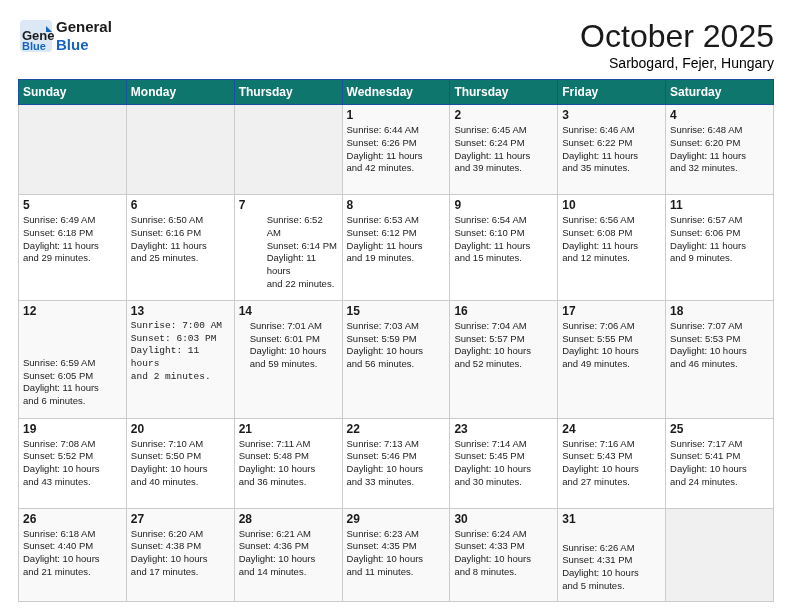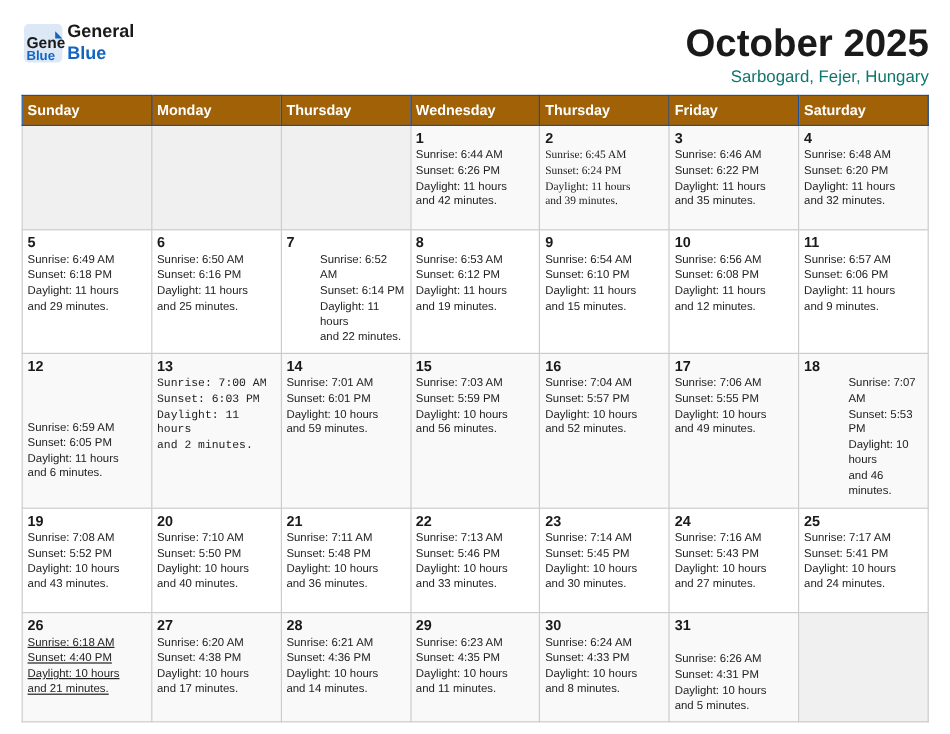--- a/index.html
+++ b/index.html
@@ -25,36 +25,36 @@
     }
     .logo {
       display: flex;
       align-items: center;
     }
     .title-block {
       text-align: right;
     }
     .month-title {
       font-size: 32px;
-      font-weight: bold;
+      font-weight: normal;
       color: #1a1a1a;
     }
     .location {
       font-size: 14px;
-      color: #0f766e;
+      color: #000000;
     }
     .calendar {
       flex: 1;
       border: 1px solid #ccc;
       border-collapse: collapse;
       width: 100%;
       table-layout: fixed;
     }
     .calendar thead tr {
-      background-color: #a16207;
+      background-color: #0f766e;
       color: white;
     }
     .calendar thead th {
       padding: 5px 4px;
       font-size: 12px;
       font-weight: bold;
       text-align: left;
       border: 1px solid #1a4fa0;
     }
     .calendar tbody tr {
@@ -132,21 +132,21 @@
           <td class="empty"></td>
           <td>
             <div class="day-number">1</div>
             <div class="day-info" style="white-space: pre-line;">Sunrise: 6:44 AM
 Sunset: 6:26 PM
 Daylight: 11 hours
 and 42 minutes.</div>
           </td>
           <td>
             <div class="day-number">2</div>
-            <div class="day-info" style="white-space: pre-line; font-family: Liberation Serif, serif;">Sunrise: 6:45 AM
+            <div class="day-info" style="white-space: pre-line;">Sunrise: 6:45 AM
 Sunset: 6:24 PM
 Daylight: 11 hours
 and 39 minutes.</div>
           </td>
           <td>
             <div class="day-number">3</div>
             <div class="day-info" style="white-space: pre-line;">Sunrise: 6:46 AM
 Sunset: 6:22 PM
 Daylight: 11 hours
 and 35 minutes.</div>
@@ -220,21 +220,21 @@
           </td>
           <td>
             <div class="day-number">13</div>
             <div class="day-info" style="white-space: pre-line; font-family: Liberation Mono, monospace;">Sunrise: 7:00 AM
 Sunset: 6:03 PM
 Daylight: 11 hours
 and 2 minutes.</div>
           </td>
           <td>
             <div class="day-number">14</div>
-            <div class="day-info" style="white-space: pre-line;">Sunrise: 7:01 AM
+            <div class="day-info" style="white-space: pre-line; margin-left: 11px;">Sunrise: 7:01 AM
 Sunset: 6:01 PM
 Daylight: 10 hours
 and 59 minutes.</div>
           </td>
           <td>
             <div class="day-number">15</div>
             <div class="day-info" style="white-space: pre-line;">Sunrise: 7:03 AM
 Sunset: 5:59 PM
 Daylight: 10 hours
 and 56 minutes.</div>
@@ -248,21 +248,21 @@
           </td>
           <td>
             <div class="day-number">17</div>
             <div class="day-info" style="white-space: pre-line;">Sunrise: 7:06 AM
 Sunset: 5:55 PM
 Daylight: 10 hours
 and 49 minutes.</div>
           </td>
           <td>
             <div class="day-number">18</div>
-            <div class="day-info" style="white-space: pre-line; margin-left: 37px;">Sunrise: 7:07 AM
+            <div class="day-info" style="white-space: pre-line;">Sunrise: 7:07 AM
 Sunset: 5:53 PM
 Daylight: 10 hours
 and 46 minutes.</div>
           </td>
         </tr>
         <tr>
           <td>
             <div class="day-number">19</div>
             <div class="day-info" style="white-space: pre-line;">Sunrise: 7:08 AM
 Sunset: 5:52 PM
@@ -308,21 +308,21 @@
             <div class="day-number">25</div>
             <div class="day-info" style="white-space: pre-line;">Sunrise: 7:17 AM
 Sunset: 5:41 PM
 Daylight: 10 hours
 and 24 minutes.</div>
           </td>
         </tr>
         <tr>
           <td>
             <div class="day-number">26</div>
-            <div class="day-info" style="white-space: pre-line; text-decoration: underline;">Sunrise: 6:18 AM
+            <div class="day-info" style="white-space: pre-line;">Sunrise: 6:18 AM
 Sunset: 4:40 PM
 Daylight: 10 hours
 and 21 minutes.</div>
           </td>
           <td>
             <div class="day-number">27</div>
             <div class="day-info" style="white-space: pre-line;">Sunrise: 6:20 AM
 Sunset: 4:38 PM
 Daylight: 10 hours
 and 17 minutes.</div>

